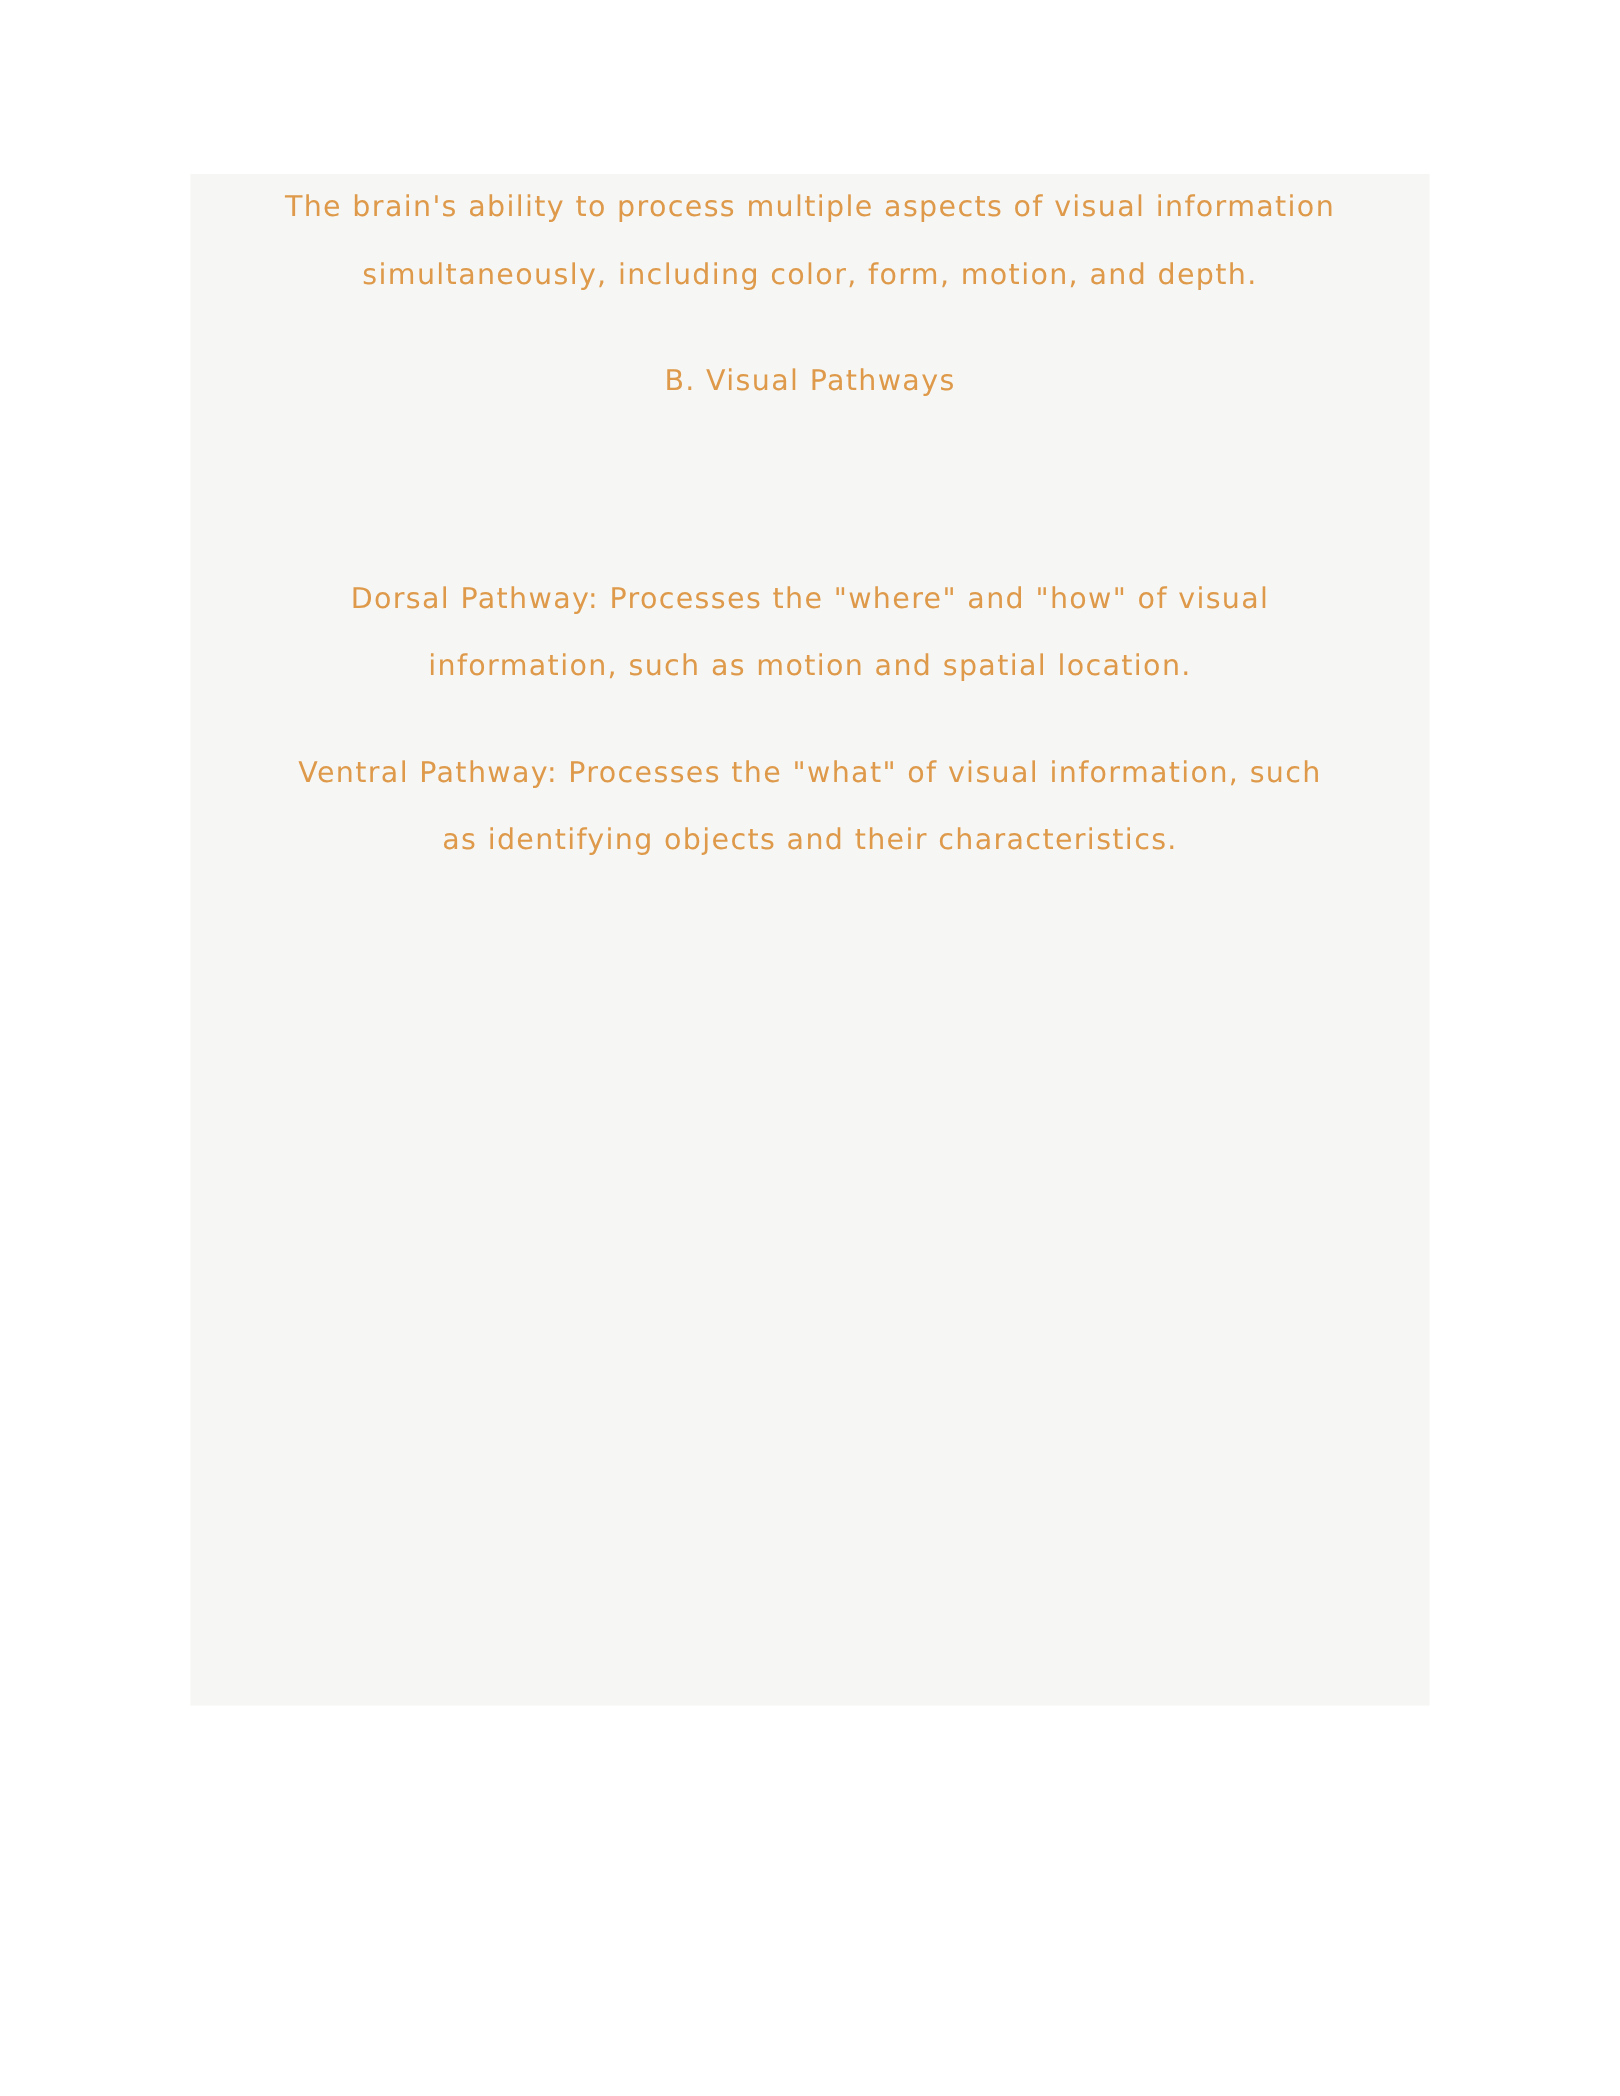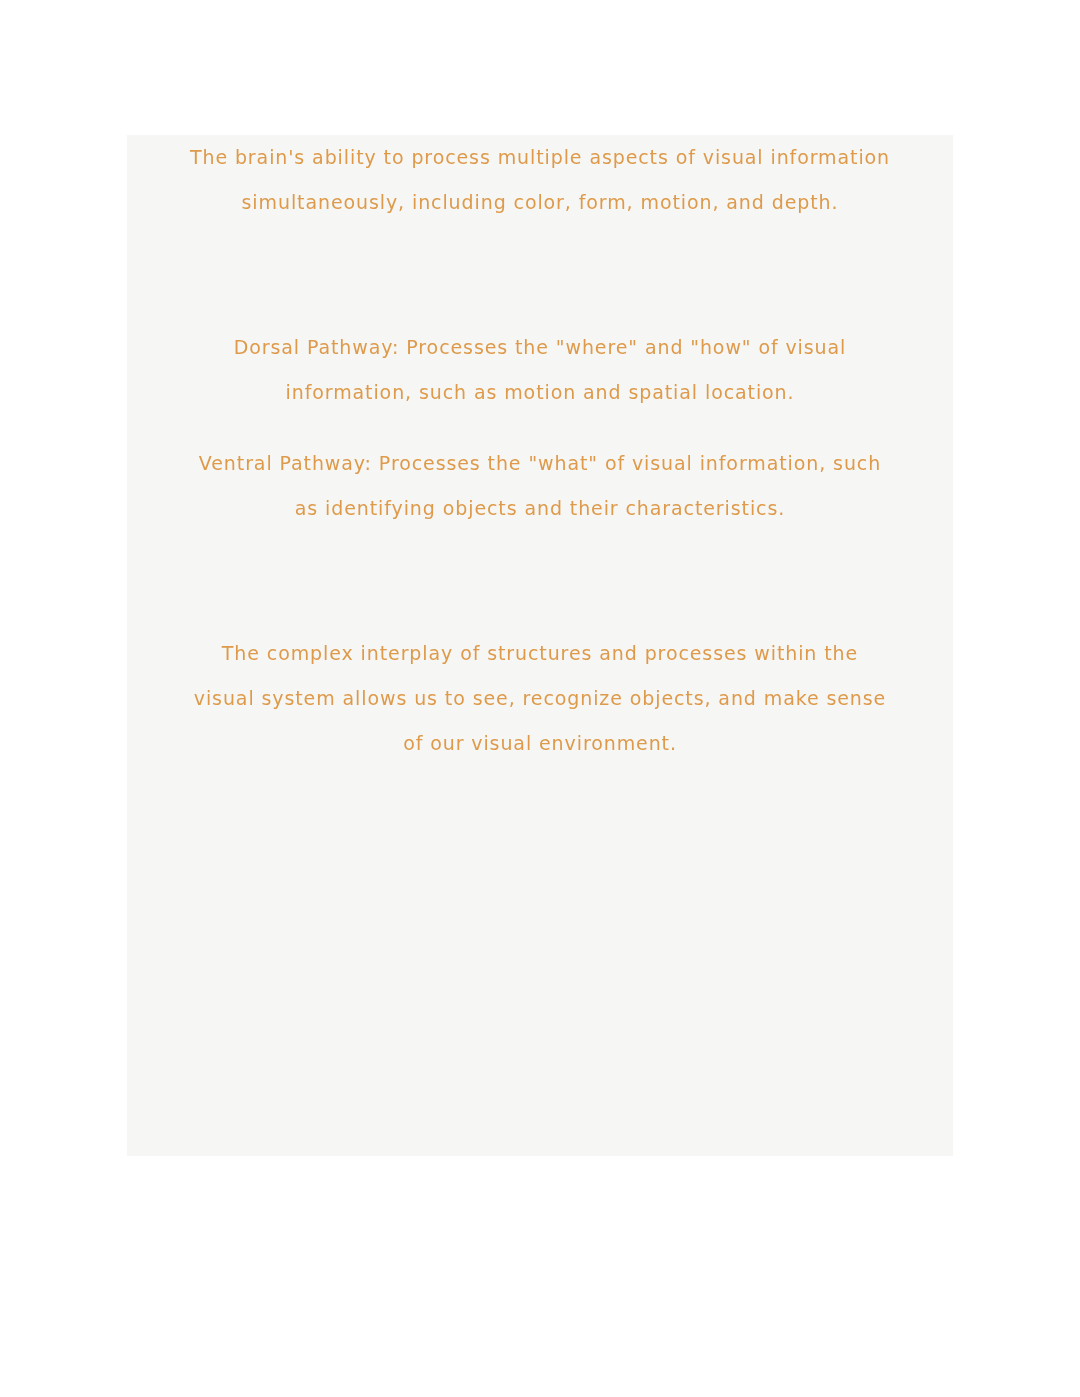--- a/index.html
+++ b/index.html
@@ -13,21 +13,21 @@
   .viewport {
     position: relative;
     width: 1080px;
     height: 1397px;
     background: #ffffff;
     overflow: hidden;
   }
   .doc-page {
     position: absolute;
     left: 127px;
-    top: 135px;
+    top: 116px;
     width: 826px;
     height: 1021px;
     background: #f6f6f4;
     box-sizing: border-box;
     padding: 0 4px;
   }
   .doc-page p {
     margin: 0 0 26px 0;
     text-align: center;
     color: #de9a4a;
@@ -44,23 +44,21 @@
     height: 74px;
   }
 </style>
 </head>
 <body>
 
 <div class="viewport">
   <div class="doc-page">
     <p>The brain's ability to process multiple aspects of visual information
 simultaneously, including color, form, motion, and depth.</p>
+    <p class="heading">B. Visual Pathways</p>
     <div class="spacer"></div>
     <p>Dorsal Pathway: Processes the "where" and "how" of visual
 information, such as motion and spatial location.</p>
     <p>Ventral Pathway: Processes the "what" of visual information, such
 as identifying objects and their characteristics.</p>
     <div class="spacer"></div>
-    <p>The complex interplay of structures and processes within the
-visual system allows us to see, recognize objects, and make sense
-of our visual environment.</p>
   </div>
 </div>
 
 </body></html>

